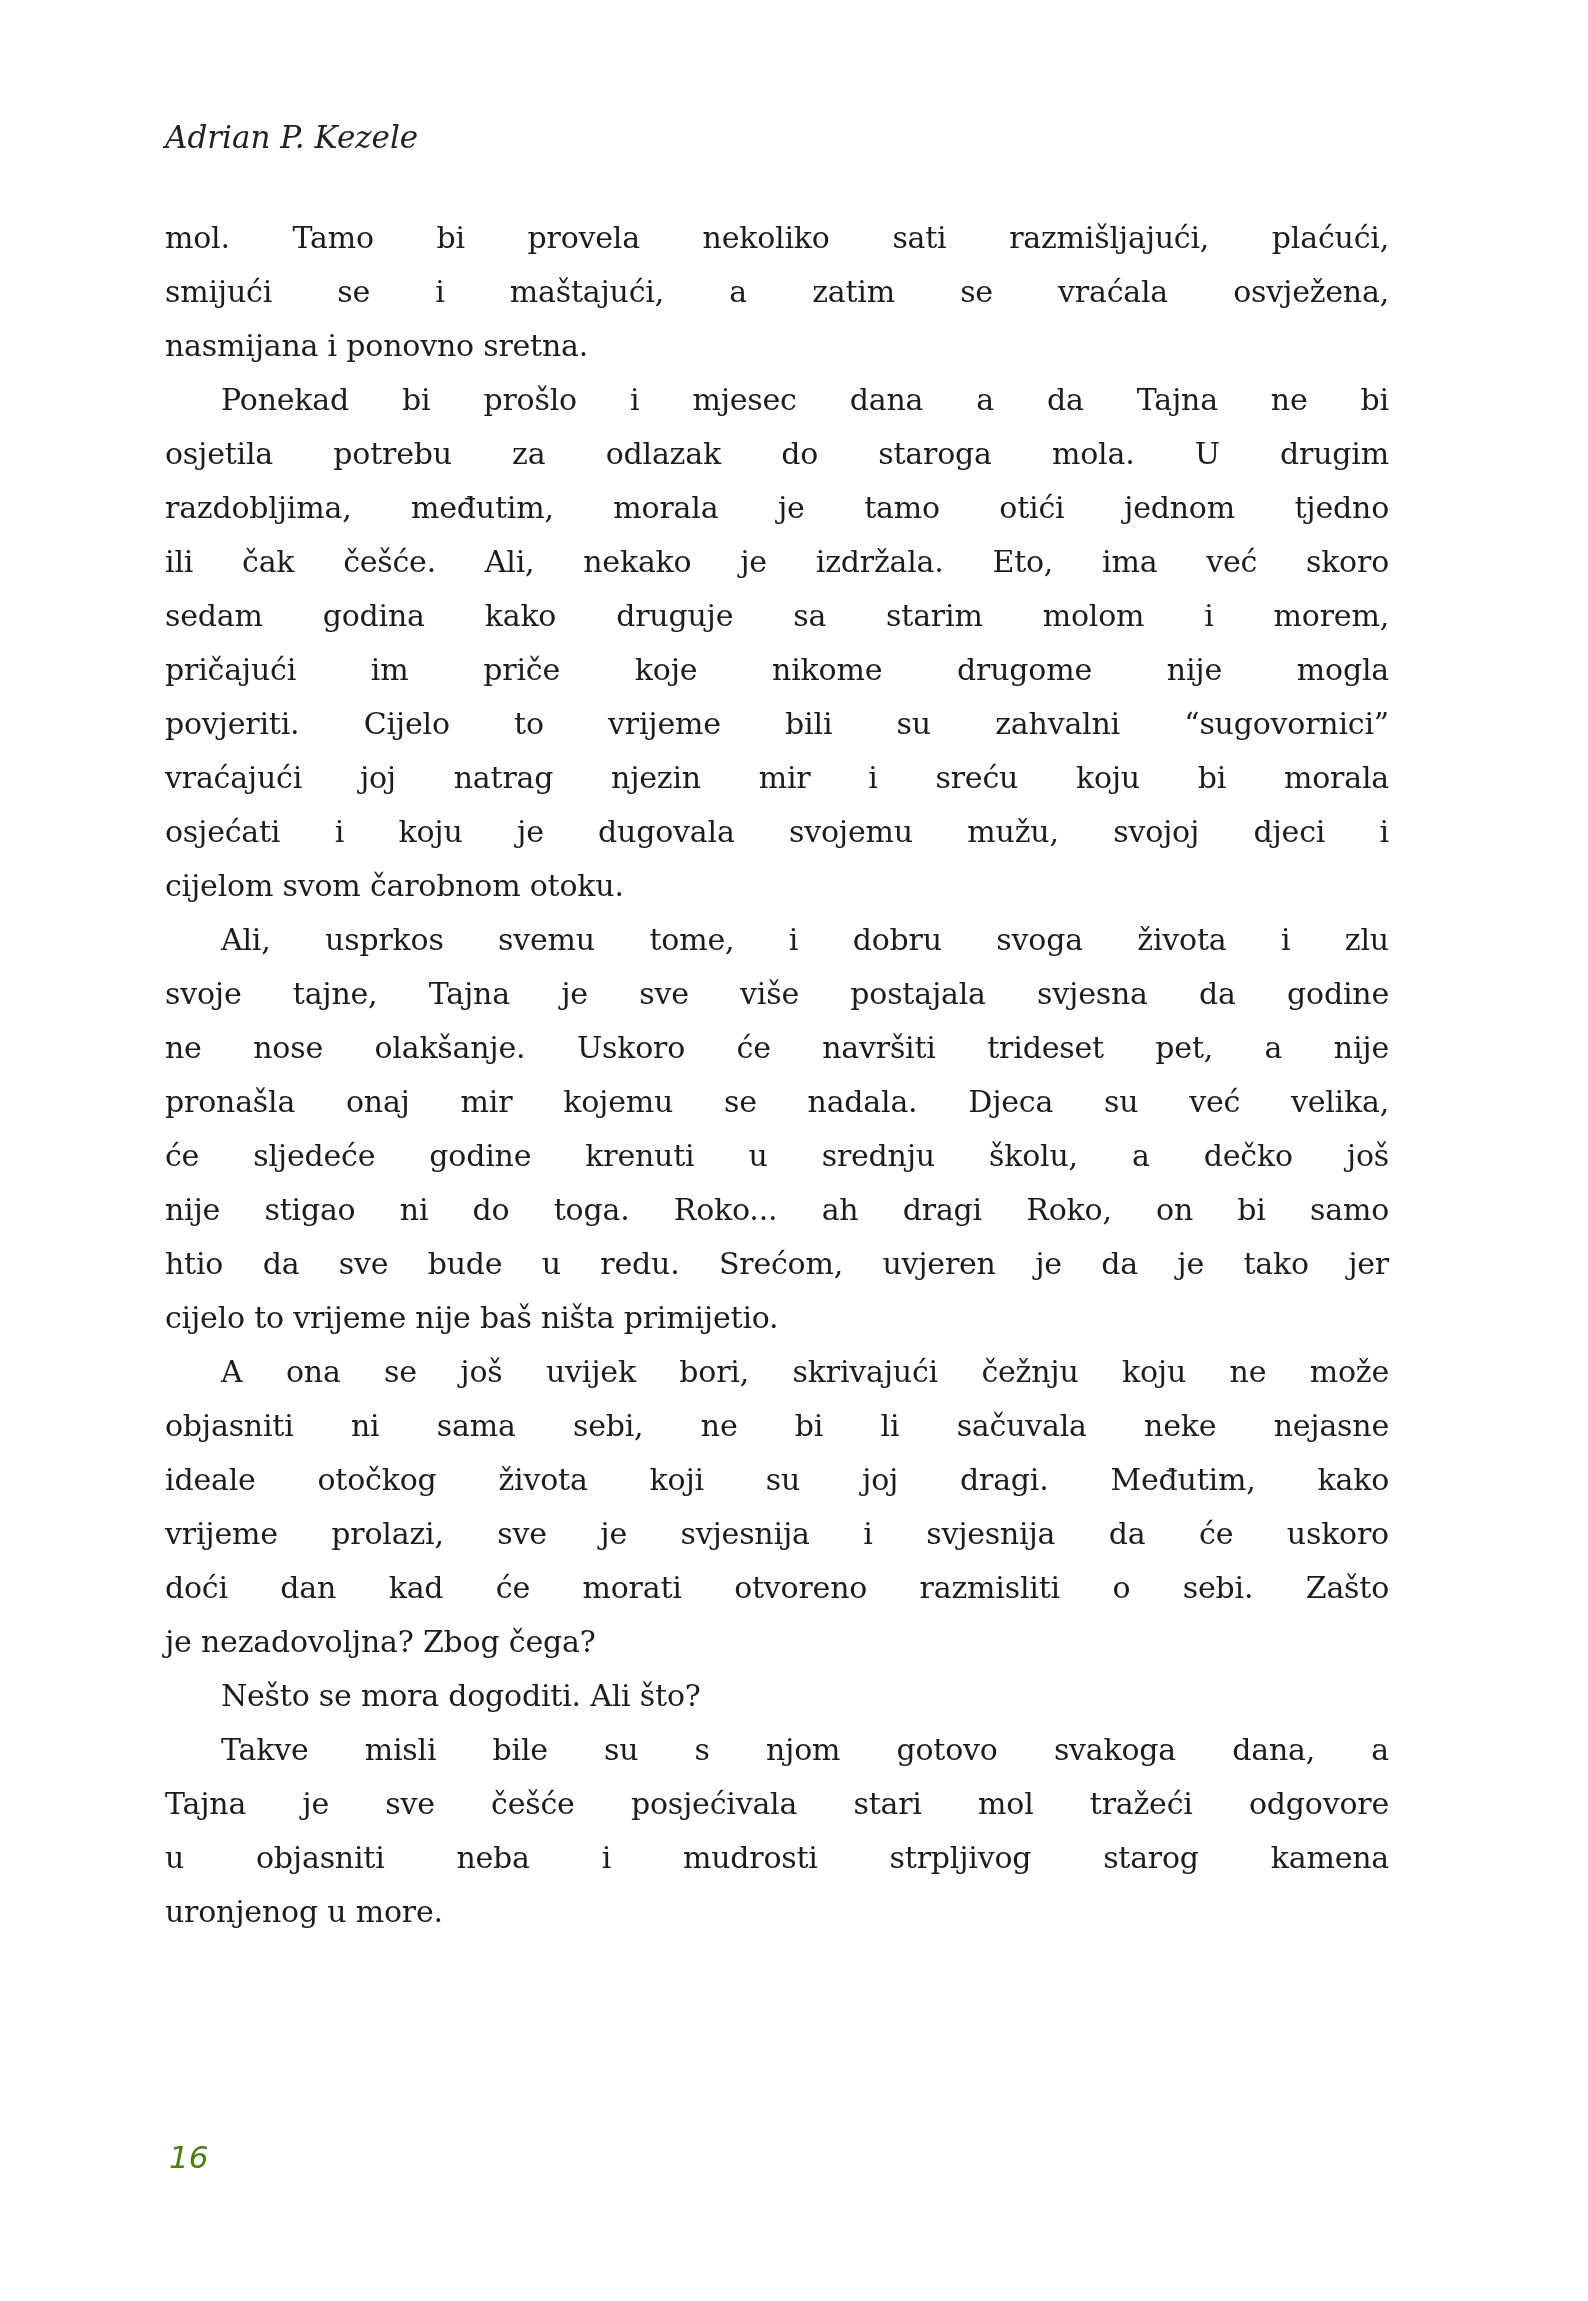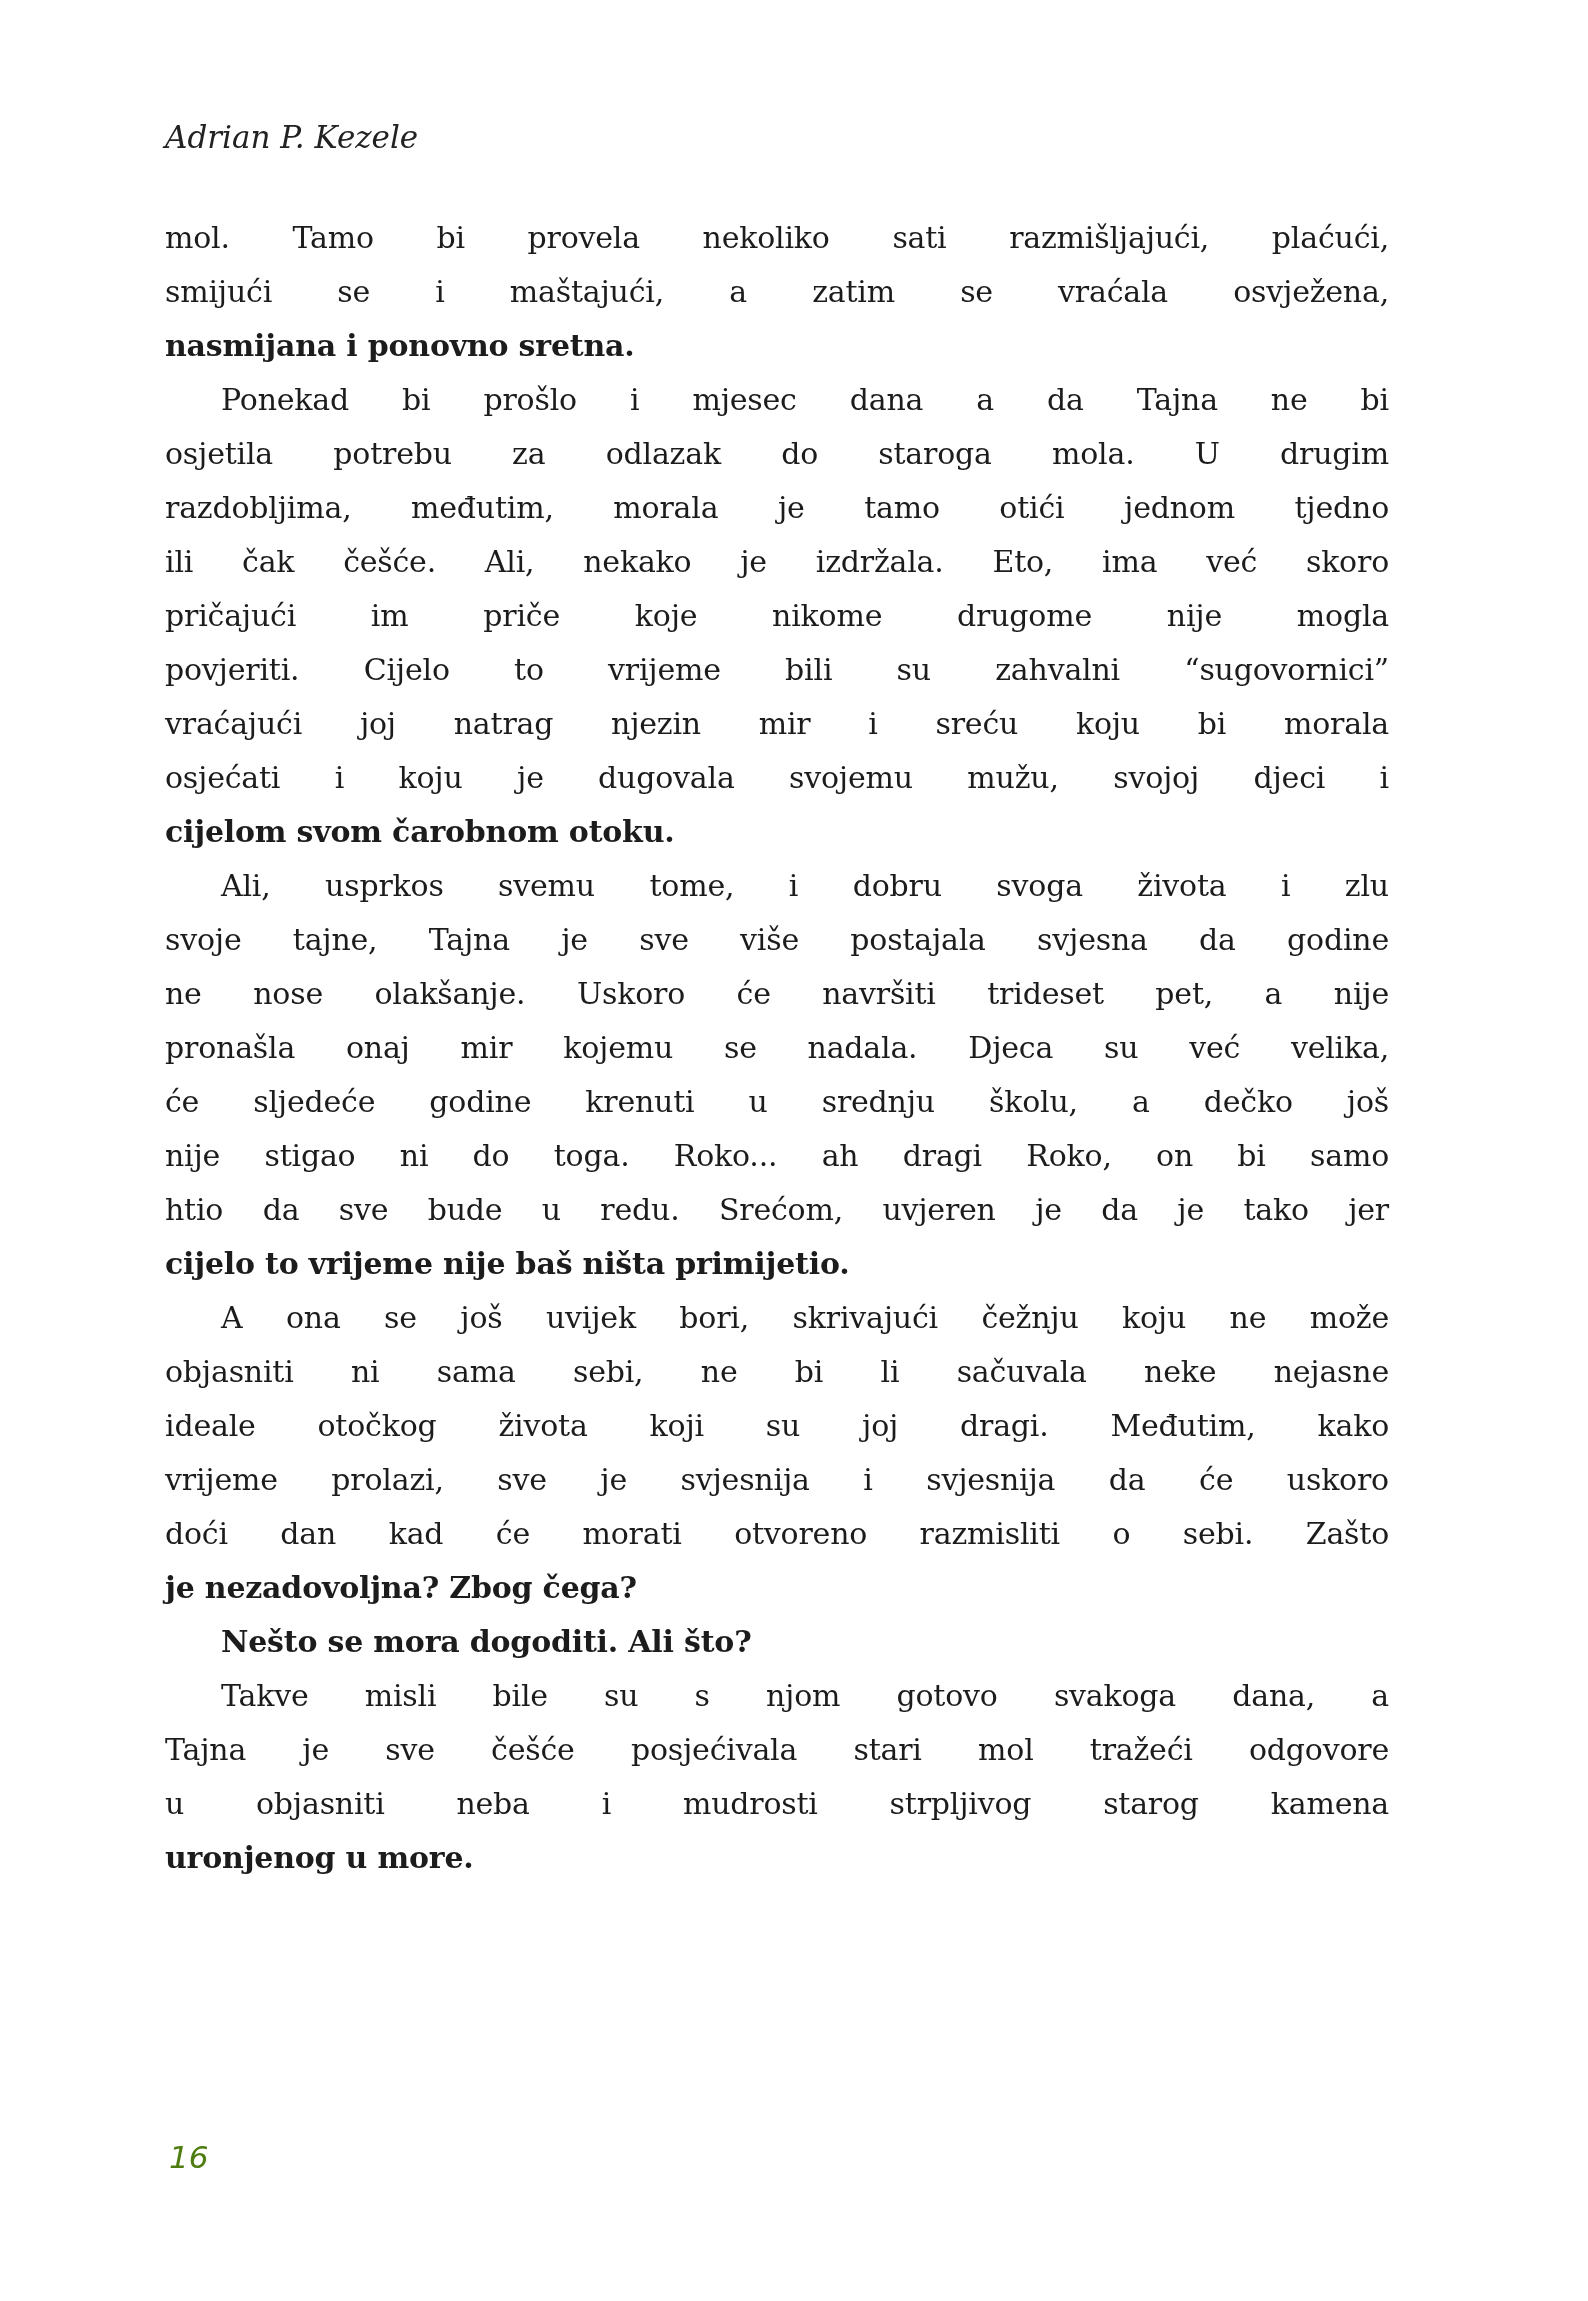--- a/index.html
+++ b/index.html
@@ -45,21 +45,20 @@
       line-height: 54px;
       font-size: 30px;
       white-space: nowrap;
       overflow: visible;
       text-align: justify;
       text-align-last: justify;
       letter-spacing: -0.2px;
     }
     .line.last {
       text-align-last: left;
-      font-weight: bold;
     }
     .line.indent {
       padding-left: 56px;
     }
     .line-inner {
       display: block;
       width: 100%;
       white-space: normal;
       text-align: justify;
       text-align-last: justify;
@@ -98,20 +97,23 @@
         <span class="line-inner">Ponekad bi prošlo i mjesec dana a da Tajna ne bi</span>
       </div>
       <div class="line">
         <span class="line-inner">osjetila potrebu za odlazak do staroga mola. U drugim</span>
       </div>
       <div class="line">
         <span class="line-inner">razdobljima, međutim, morala je tamo otići jednom tjedno</span>
       </div>
       <div class="line">
         <span class="line-inner">ili čak češće. Ali, nekako je izdržala. Eto, ima već skoro</span>
+      </div>
+      <div class="line">
+        <span class="line-inner">sedam godina kako druguje sa starim molom i morem,</span>
       </div>
       <div class="line">
         <span class="line-inner">pričajući im priče koje nikome drugome nije mogla</span>
       </div>
       <div class="line">
         <span class="line-inner">povjeriti. Cijelo to vrijeme bili su zahvalni “sugovornici”</span>
       </div>
       <div class="line">
         <span class="line-inner">vraćajući joj natrag njezin mir i sreću koju bi morala</span>
       </div>

